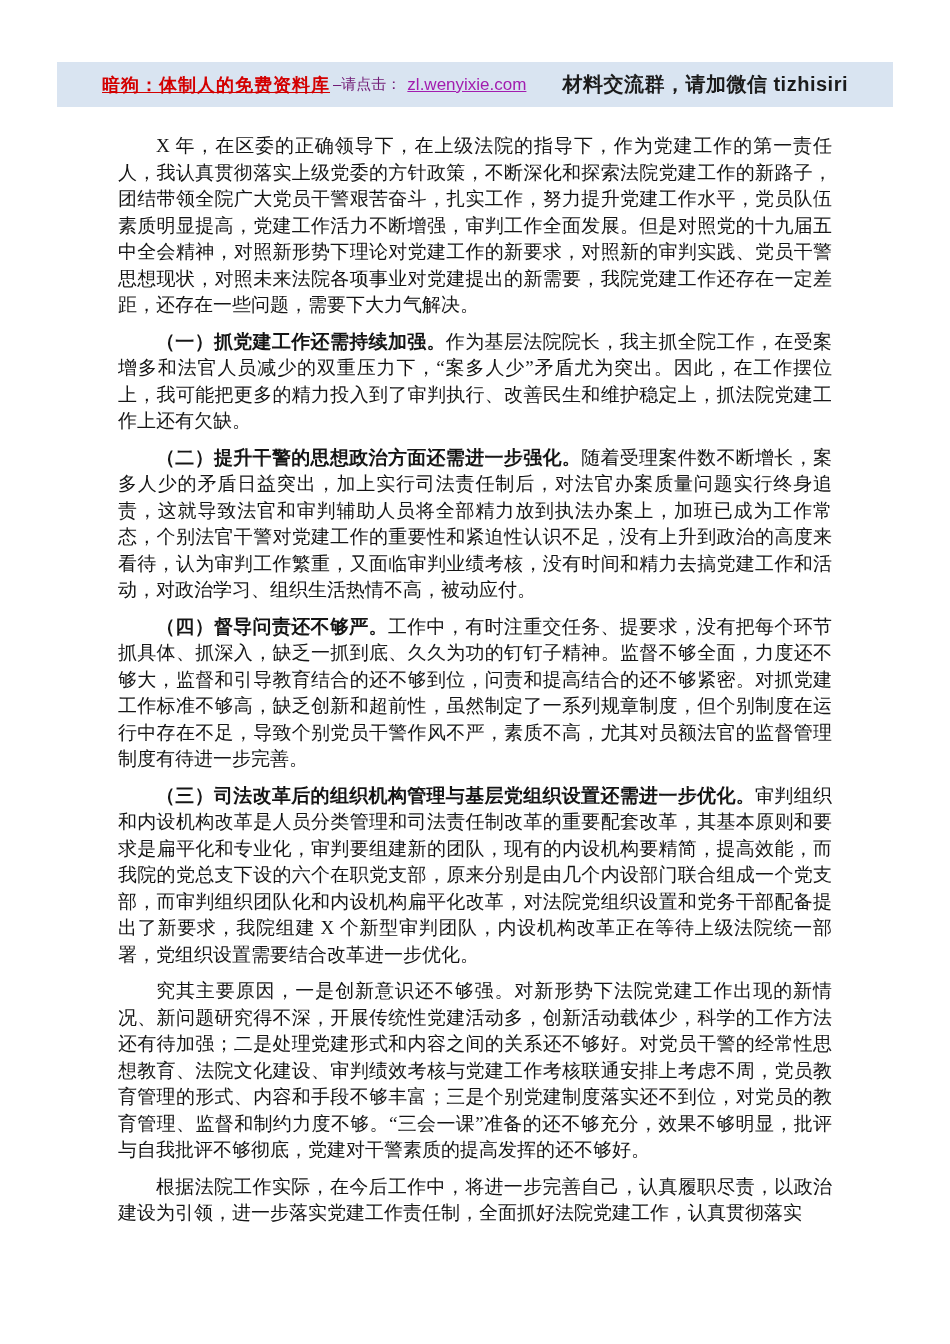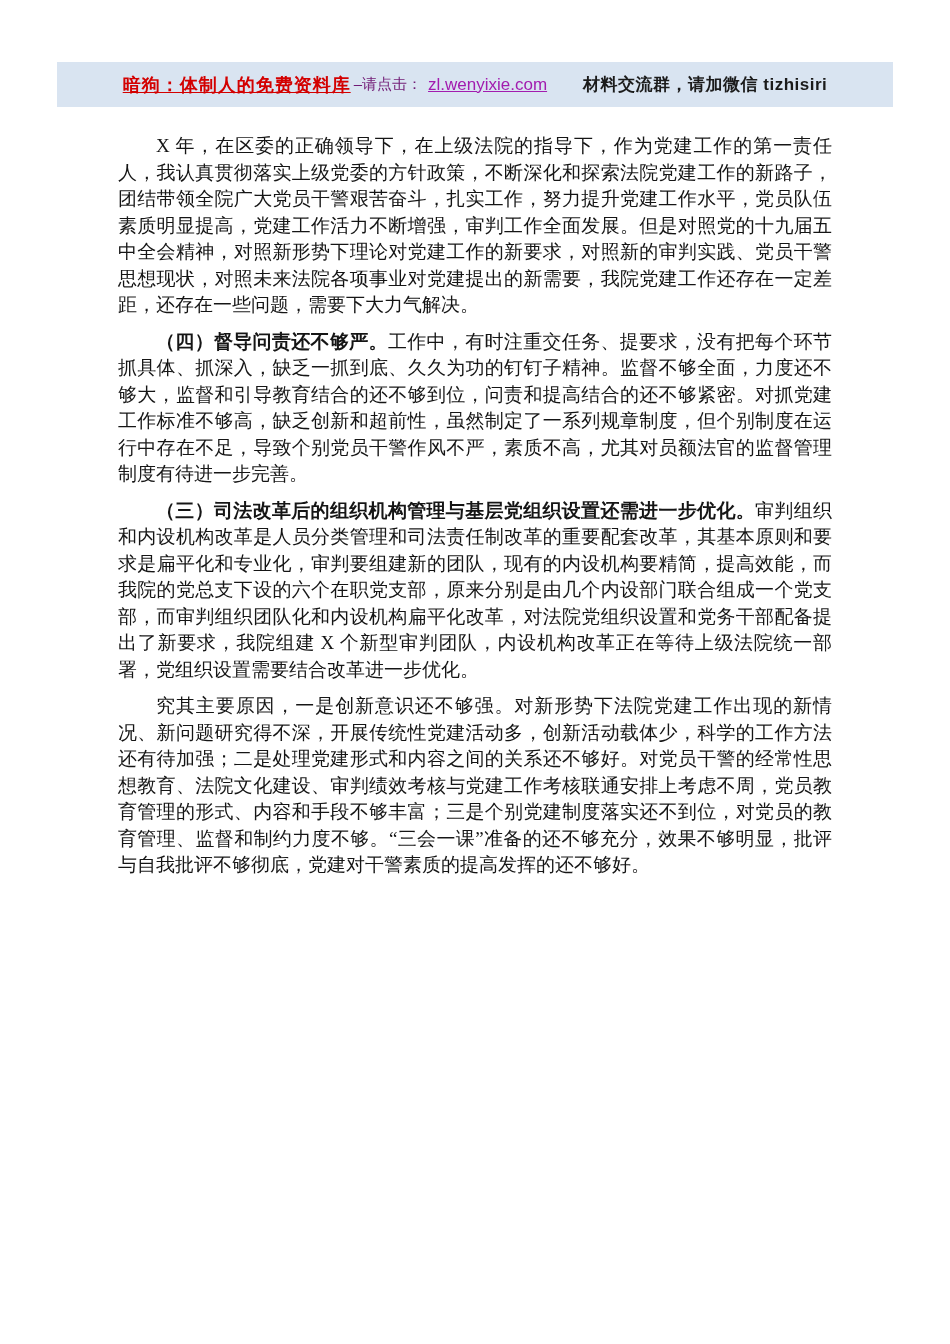--- a/index.html
+++ b/index.html
@@ -35,21 +35,21 @@
   }
   .link {
     color:#a21caf;
     font-size:17px;
     text-decoration:underline;
     margin-left:6px;
     cursor:pointer;
   }
   .note {
     color:#1b1b1b;
-    font-size:17px;
+    font-size:20px;
     font-weight:bold;
     margin-left:36px;
     letter-spacing:0.5px;
   }
   .document {
     width:714px;
     margin:26px auto 0 auto;
   }
   .document p {
     font-size:19px;
@@ -66,16 +66,19 @@
 
 <div class="header-bar">
   <span class="brand">暗狗：体制人的免费资料库</span>
   <span class="prompt">–请点击：</span>
   <a class="link">zl.wenyixie.com</a>
   <span class="note">材料交流群，请加微信 tizhisiri</span>
 </div>
 
 <div class="document">
     <p><span>X 年，在区委的正确领导下，在上级法院的指导下，作为党建工作的第一责任人，我认真贯彻落实上级党委的方针政策，不断深化和探索法院党建工作的新路子，团结带领全院广大党员干警艰苦奋斗，扎实工作，努力提升党建工作水平，党员队伍素质明显提高，党建工作活力不断增强，审判工作全面发展。但是对照党的十九届五中全会精神，对照新形势下理论对党建工作的新要求，对照新的审判实践、党员干警思想现状，对照未来法院各项事业对党建提出的新需要，我院党建工作还存在一定差距，还存在一些问题，需要下大力气解决。</span></p>
+    <p><b>（一）抓党建工作还需持续加强。</b><span>作为基层法院院长，我主抓全院工作，在受案增多和法官人员减少的双重压力下，“案多人少”矛盾尤为突出。因此，在工作摆位上，我可能把更多的精力投入到了审判执行、改善民生和维护稳定上，抓法院党建工作上还有欠缺。</span></p>
+    <p><b>（二）提升干警的思想政治方面还需进一步强化。</b><span>随着受理案件数不断增长，案多人少的矛盾日益突出，加上实行司法责任制后，对法官办案质量问题实行终身追责，这就导致法官和审判辅助人员将全部精力放到执法办案上，加班已成为工作常态，个别法官干警对党建工作的重要性和紧迫性认识不足，没有上升到政治的高度来看待，认为审判工作繁重，又面临审判业绩考核，没有时间和精力去搞党建工作和活动，对政治学习、组织生活热情不高，被动应付。</span></p>
     <p><b>（四）督导问责还不够严。</b><span>工作中，有时注重交任务、提要求，没有把每个环节抓具体、抓深入，缺乏一抓到底、久久为功的钉钉子精神。监督不够全面，力度还不够大，监督和引导教育结合的还不够到位，问责和提高结合的还不够紧密。对抓党建工作标准不够高，缺乏创新和超前性，虽然制定了一系列规章制度，但个别制度在运行中存在不足，导致个别党员干警作风不严，素质不高，尤其对员额法官的监督管理制度有待进一步完善。</span></p>
     <p><b>（三）司法改革后的组织机构管理与基层党组织设置还需进一步优化。</b><span>审判组织和内设机构改革是人员分类管理和司法责任制改革的重要配套改革，其基本原则和要求是扁平化和专业化，审判要组建新的团队，现有的内设机构要精简，提高效能，而我院的党总支下设的六个在职党支部，原来分别是由几个内设部门联合组成一个党支部，而审判组织团队化和内设机构扁平化改革，对法院党组织设置和党务干部配备提出了新要求，我院组建 X 个新型审判团队，内设机构改革正在等待上级法院统一部署，党组织设置需要结合改革进一步优化。</span></p>
     <p><span>究其主要原因，一是创新意识还不够强。对新形势下法院党建工作出现的新情况、新问题研究得不深，开展传统性党建活动多，创新活动载体少，科学的工作方法还有待加强；二是处理党建形式和内容之间的关系还不够好。对党员干警的经常性思想教育、法院文化建设、审判绩效考核与党建工作考核联通安排上考虑不周，党员教育管理的形式、内容和手段不够丰富；三是个别党建制度落实还不到位，对党员的教育管理、监督和制约力度不够。“三会一课”准备的还不够充分，效果不够明显，批评与自我批评不够彻底，党建对干警素质的提高发挥的还不够好。</span></p>
+    <p><span>根据法院工作实际，在今后工作中，将进一步完善自己，认真履职尽责，以政治建设为引领，进一步落实党建工作责任制，全面抓好法院党建工作，认真贯彻落实</span></p>
   </div>
 
 </body></html>

